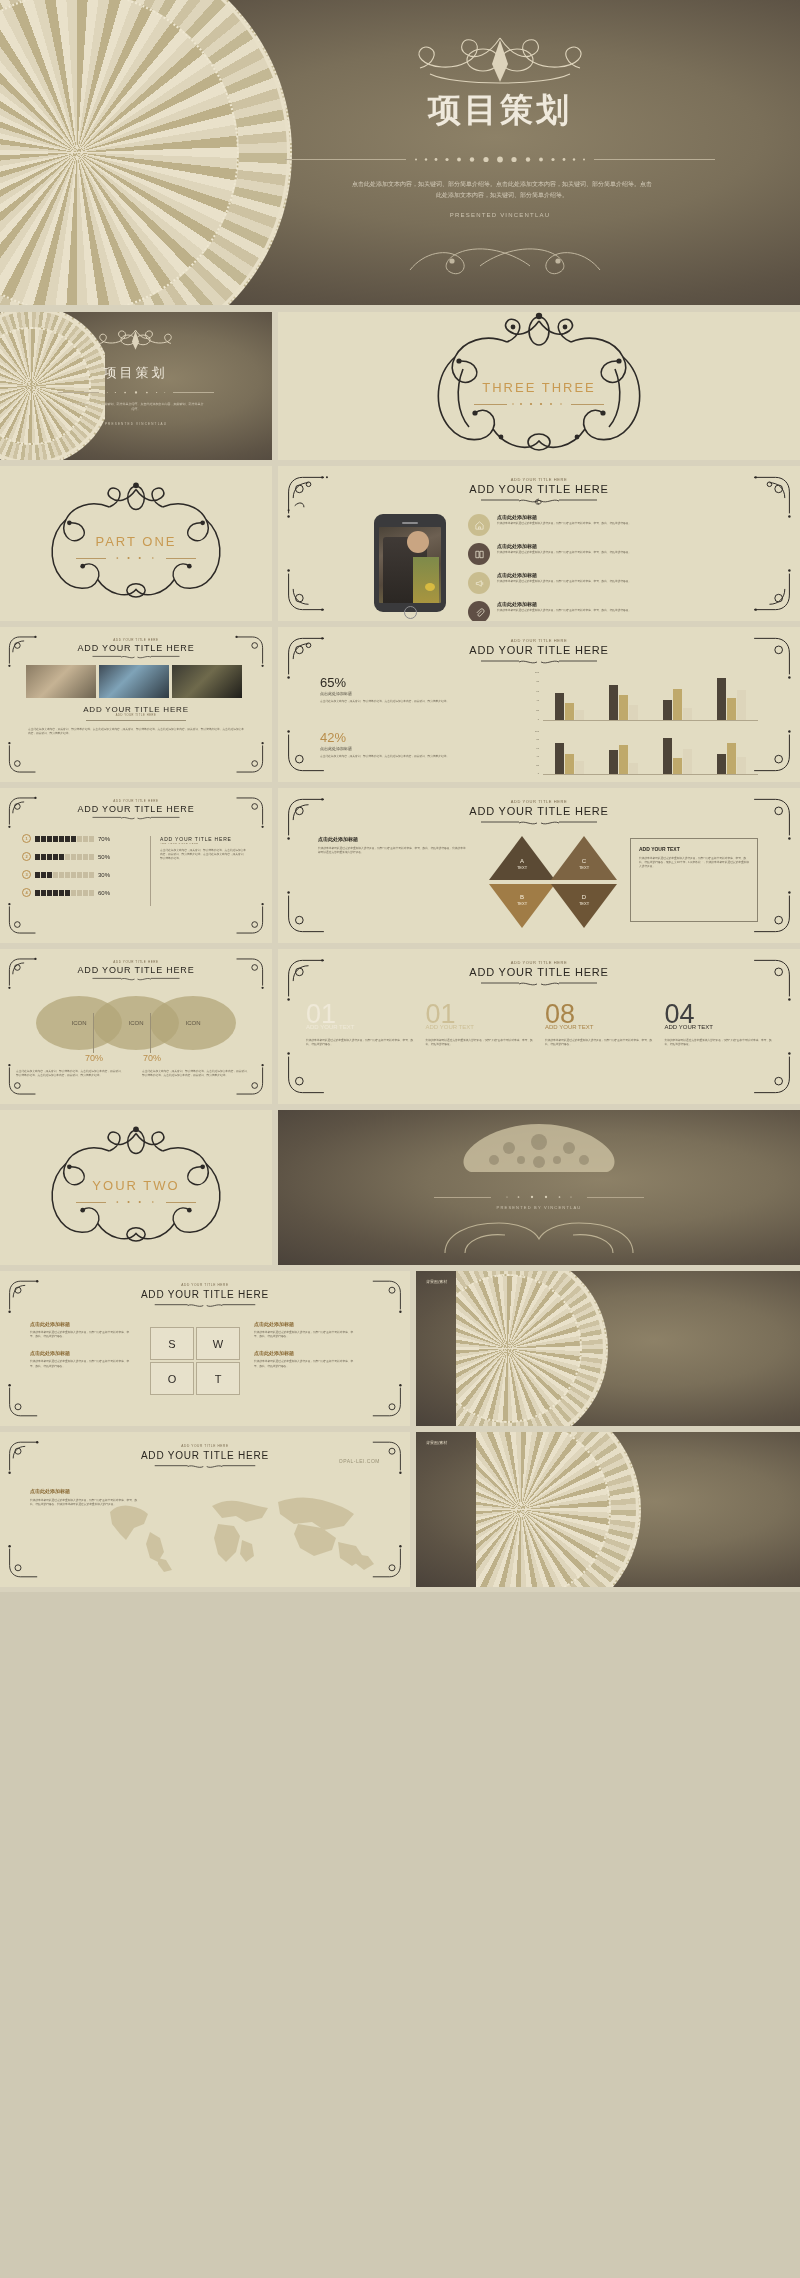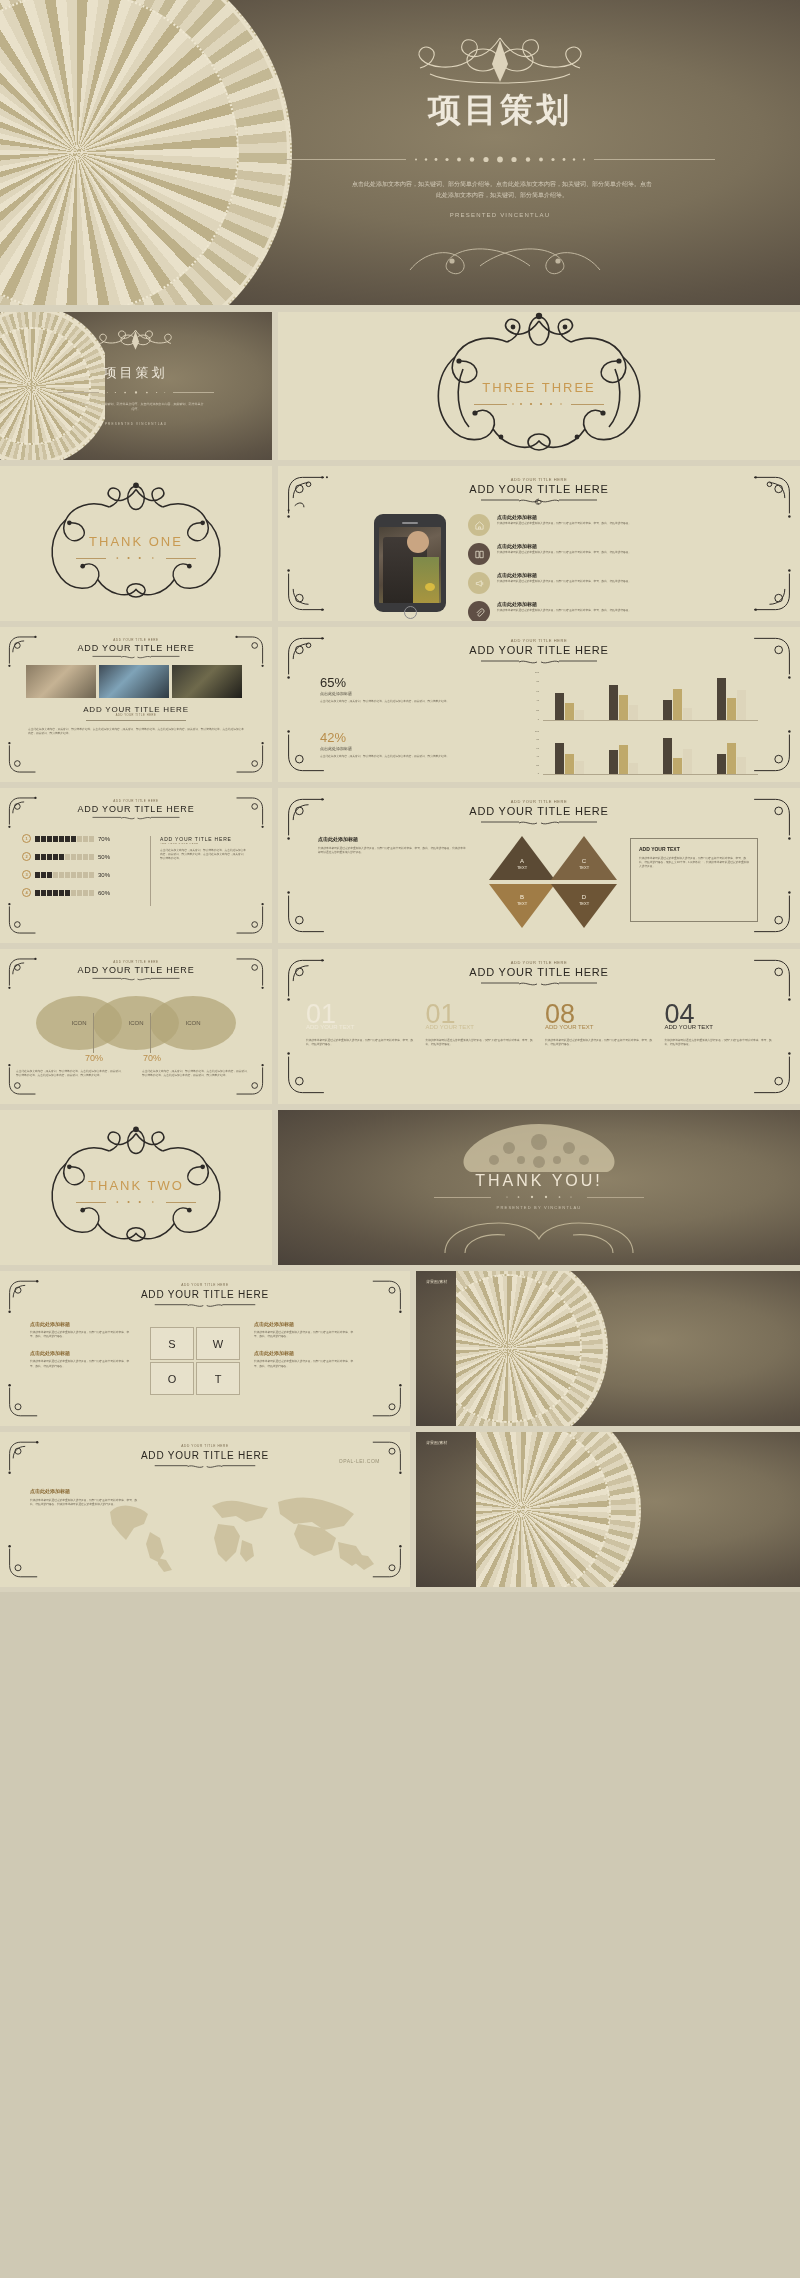--- a/index.html
+++ b/index.html
@@ -228,21 +228,21 @@
         </g>
         <g fill="#2d2a27">
           <circle cx="150" cy="7" r="3.4"></circle>
             <circle cx="70" cy="52" r="2.8"></circle>
             <circle cx="230" cy="52" r="2.8"></circle>
           <circle cx="86" cy="104" r="2.8"></circle>
             <circle cx="214" cy="104" r="2.8"></circle>
         </g>
       </svg>
     </div>
-    <div class="part-label" style="position:absolute;left:50%;top:68px;transform:translateX(-50%);width:200px;font-size:13px;">THANK ONE</div>
+    <div class="part-label" style="position:absolute;left:50%;top:68px;transform:translateX(-50%);width:200px;font-size:13px;">PART ONE</div>
     <div style="position:absolute;left:50%;top:90px;transform:translateX(-50%);width:120px;display:flex;align-items:center;">
       <div style="flex:1;height:1px;background:#b99a66;"></div>
       <svg width="56" height="4" viewBox="0 0 60 4" style="margin:0 2px;">
           <g fill="#b98e4c">
         <circle cx="10" cy="2" r=".9"></circle>
             <circle cx="22" cy="2" r="1.1"></circle>
             <circle cx="34" cy="2" r="1.1"></circle>
         <circle cx="48" cy="2" r=".8"></circle>
           </g>
         </svg>
@@ -937,21 +937,21 @@
         </g>
         <g fill="#2d2a27">
           <circle cx="150" cy="7" r="3.4"></circle>
             <circle cx="70" cy="52" r="2.8"></circle>
             <circle cx="230" cy="52" r="2.8"></circle>
           <circle cx="86" cy="104" r="2.8"></circle>
             <circle cx="214" cy="104" r="2.8"></circle>
         </g>
       </svg>
     </div>
-    <div class="part-label" style="position:absolute;left:50%;top:68px;transform:translateX(-50%);width:200px;font-size:13px;">THANK TWO</div>
+    <div class="part-label" style="position:absolute;left:50%;top:68px;transform:translateX(-50%);width:200px;font-size:13px;">YOUR TWO</div>
     <div style="position:absolute;left:50%;top:90px;transform:translateX(-50%);width:120px;display:flex;align-items:center;">
       <div style="flex:1;height:1px;background:#b99a66;"></div>
       <svg width="56" height="4" viewBox="0 0 60 4" style="margin:0 2px;">
           <g fill="#b98e4c">
             <circle cx="10" cy="2" r=".9"></circle>
             <circle cx="22" cy="2" r="1.1"></circle>
             <circle cx="34" cy="2" r="1.1"></circle>
             <circle cx="48" cy="2" r=".8"></circle>
           </g>
         </svg>
@@ -970,21 +970,20 @@
             <circle cx="90" cy="20" r="8"></circle>
             <circle cx="120" cy="26" r="6"></circle>
           <circle cx="45" cy="38" r="5"></circle>
             <circle cx="135" cy="38" r="5"></circle>
             <circle cx="90" cy="40" r="6"></circle>
           <circle cx="72" cy="38" r="4"></circle>
             <circle cx="108" cy="38" r="4"></circle>
         </g>
       </svg>
     </div>
-    <div class="ty-title" style="position:absolute;left:0;top:62px;width:100%;text-align:center;font-size:16px;">THANK YOU!</div>
     <div style="position:absolute;left:50%;top:84px;transform:translateX(-50%);width:210px;display:flex;align-items:center;">
       <div style="flex:1;height:1px;background:#b2a58c;"></div>
       <svg width="90" height="6" viewBox="0 0 180 9" style="margin:0 3px;">
           <g fill="#d9cfb7">
         <circle cx="26" cy="4.5" r="1.2"></circle>
             <circle cx="49" cy="4.5" r="1.7"></circle>
             <circle cx="76" cy="4.5" r="2.3"></circle>
         <circle cx="104" cy="4.5" r="2.3"></circle>
             <circle cx="131" cy="4.5" r="1.7"></circle>
             <circle cx="154" cy="4.5" r="1.2"></circle>

